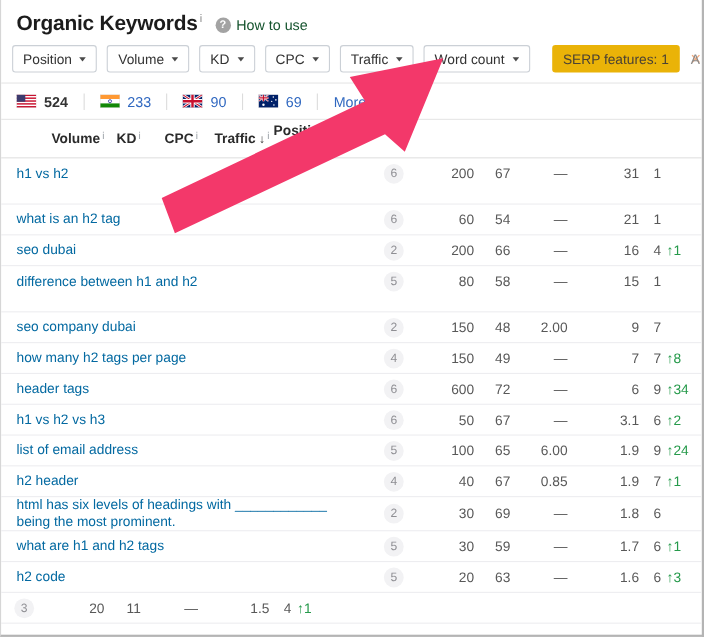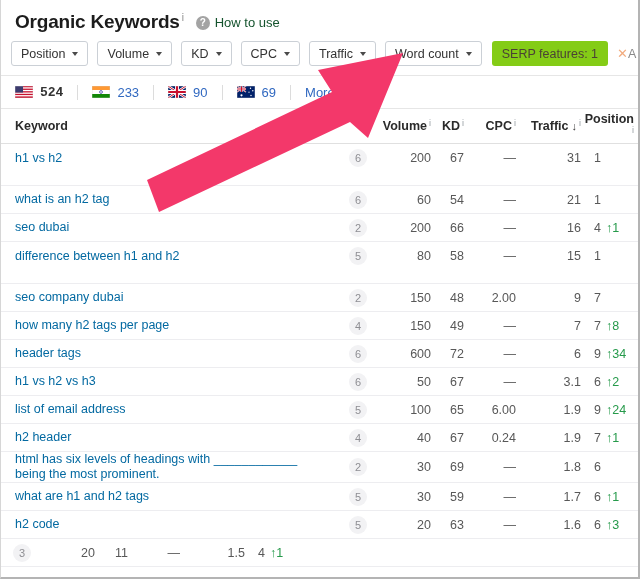--- a/index.html
+++ b/index.html
@@ -32,32 +32,32 @@
     border-bottom:1px solid #e6e6e6; position:relative; white-space:nowrap;
   }
   .filter-btn {
     display:inline-flex; align-items:center; gap:7px; height:25px; padding:0 9px;
     border:1px solid #cbd0d6; border-radius:3px; background:#fff;
     font-size:12.5px; color:#333; margin-right:9px; cursor:pointer;
   }
   .caret { width:0; height:0; border-left:3.5px solid transparent; border-right:3.5px solid transparent; border-top:4.5px solid #4a4a4a; }
   .caret.blue { border-top-color:#3068c0; }
   .serp-chip {
-    display:inline-flex; align-items:center; height:25px; padding:0 10px; margin-left:1px;
-    background:#84cc16; border-radius:3px; font-size:12.5px; color:#4b4234; cursor:pointer;
+    display:inline-flex; align-items:center; height:25px; padding:0 10px; margin-left:11px;
+    background:#eab308; border-radius:3px; font-size:12.5px; color:#4b4234; cursor:pointer;
   }
   .chip-close { margin-left:9px; font-size:13px; color:#f2ab7e; cursor:pointer; line-height:1; }
   .edge-text { position:absolute; left:627px; top:12px; font-size:12.5px; color:#8a8a8a; }
 
   
   .flags-bar { height:33px; display:flex; align-items:center; padding:0 14px; border-bottom:1px solid #e6e6e6; }
   .country { display:flex; align-items:center; gap:7px; cursor:pointer; }
   .country svg { display:block; }
   .country-count { font-size:13px; color:#3068c0; }
-  .country.selected .country-count { color:#333; font-weight:700;font-family:Liberation Mono, monospace; }
+  .country.selected .country-count { color:#333; font-weight:700; }
   .flag-sep { width:1px; height:15px; background:#dcdcdc; margin:0 14px; }
   .more-link { display:flex; align-items:center; gap:6px; font-size:13px; color:#3068c0; cursor:pointer; }
 
   
   .tr { display:flex; align-items:center; min-height:28px; border-bottom:1px solid #ededf0; padding-right:4px; }
   .tr.thead { min-height:35px; border-bottom:1px solid #e0e0e0; font-weight:700; color:#2b2b2b; font-size:12.5px; }
   .tr.tall { min-height:42px; padding-bottom:13px; }
   .td { font-size:12.5px; }
   .td-kw { flex:1; padding-left:14px; padding-right:10px; line-height:15px; }
   .td-kw a { color:#0369a1; text-decoration:none; }
@@ -185,21 +185,20 @@
   <span class="flag-sep"></span>
   <div class="more-link">
     <span>More</span>
     <span class="caret blue"></span>
   </div>
 </div>
 
 <div>
 
   <div class="tr thead">
-    <div class="td td-kw">Keyword</div>
     <div class="td td-feat"></div>
     <div class="td td-vol"><span>Volume</span><span class="inf">i</span></div>
     <div class="td td-kd"><span>KD</span><span class="inf">i</span></div>
     <div class="td td-cpc"><span>CPC</span><span class="inf">i</span></div>
     <div class="td td-traffic"><span>Traffic</span><span class="sort-arrow">↓</span><span class="inf">i</span></div>
     <div class="td td-poshead"><span>Position</span><span class="inf">i</span></div>
   </div>
 
   <div class="tr tall">
     <div class="td td-kw"><a href="#">h1 vs h2</a></div>
@@ -318,21 +317,21 @@
     <div class="td td-change">↑24</div>
   </div>
 
   <div class="tr">
     <div class="td td-kw"><a href="#">h2 header</a></div>
     <div class="td td-feat">
         <span class="badge">4</span>
       </div>
     <div class="td td-vol num">40</div>
     <div class="td td-kd num">67</div>
-    <div class="td td-cpc num">0.24</div>
+    <div class="td td-cpc num">0.85</div>
     <div class="td td-traffic num">1.9</div>
     <div class="td td-pos num">7</div>
     <div class="td td-change">↑1</div>
   </div>
 
   <div class="tr">
     <div class="td td-kw"><a href="#">html has six levels of headings with ____________ being the most prominent.</a></div>
     <div class="td td-feat">
         <span class="badge">2</span>
       </div>

